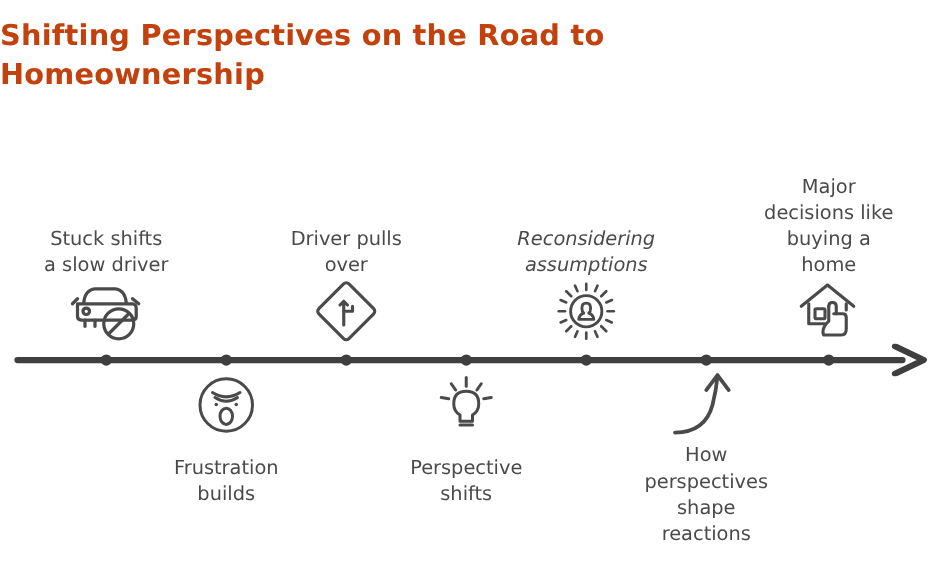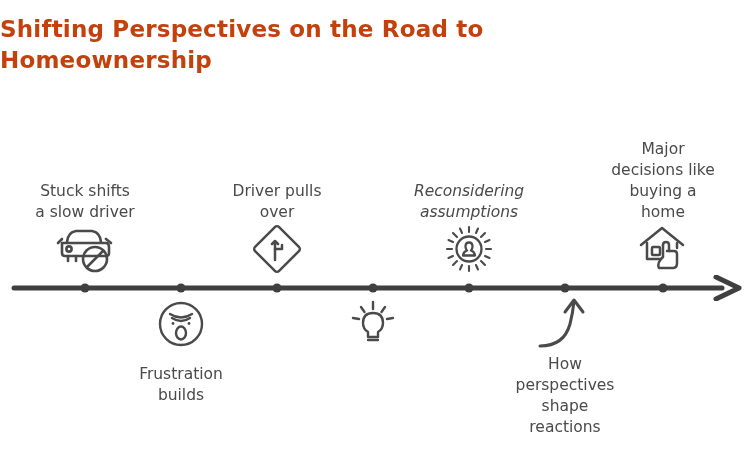--- a/index.html
+++ b/index.html
@@ -158,20 +158,22 @@
         <line x1="25" y1="3" x2="25" y2="10"></line>
         <line x1="13" y1="8" x2="16.5" y2="13"></line>
         <line x1="37" y1="8" x2="33.5" y2="13"></line>
         <line x1="5" y1="19" x2="11" y2="20"></line>
         <line x1="45" y1="19" x2="39" y2="20"></line>
 
         <path d="M25 14 Q15 14 15 24 Q15 30 20 33 L20 38 L30 38 L30 33 Q35 30 35 24 Q35 14 25 14 Z"></path>
         <line x1="20" y1="41" x2="30" y2="41"></line>
       </svg>
     </div>
+    <div class="m-label" style="margin-top:14px;">Perspective
+shifts</div>
   </div>
 </div>
 
 <div class="milestone above" style="left:394px; top:110px; height:165px;font-style:italic;">
   <div class="m-inner">
     <div class="m-label">Reconsidering
 assumptions</div>
     <div class="m-icon">
       <svg width="52" height="52" viewBox="0 0 52 52" xmlns="http://www.w3.org/2000/svg" fill="none" stroke="#4a4a4a" stroke-width="2.3" stroke-linecap="round" stroke-linejoin="round">
 

